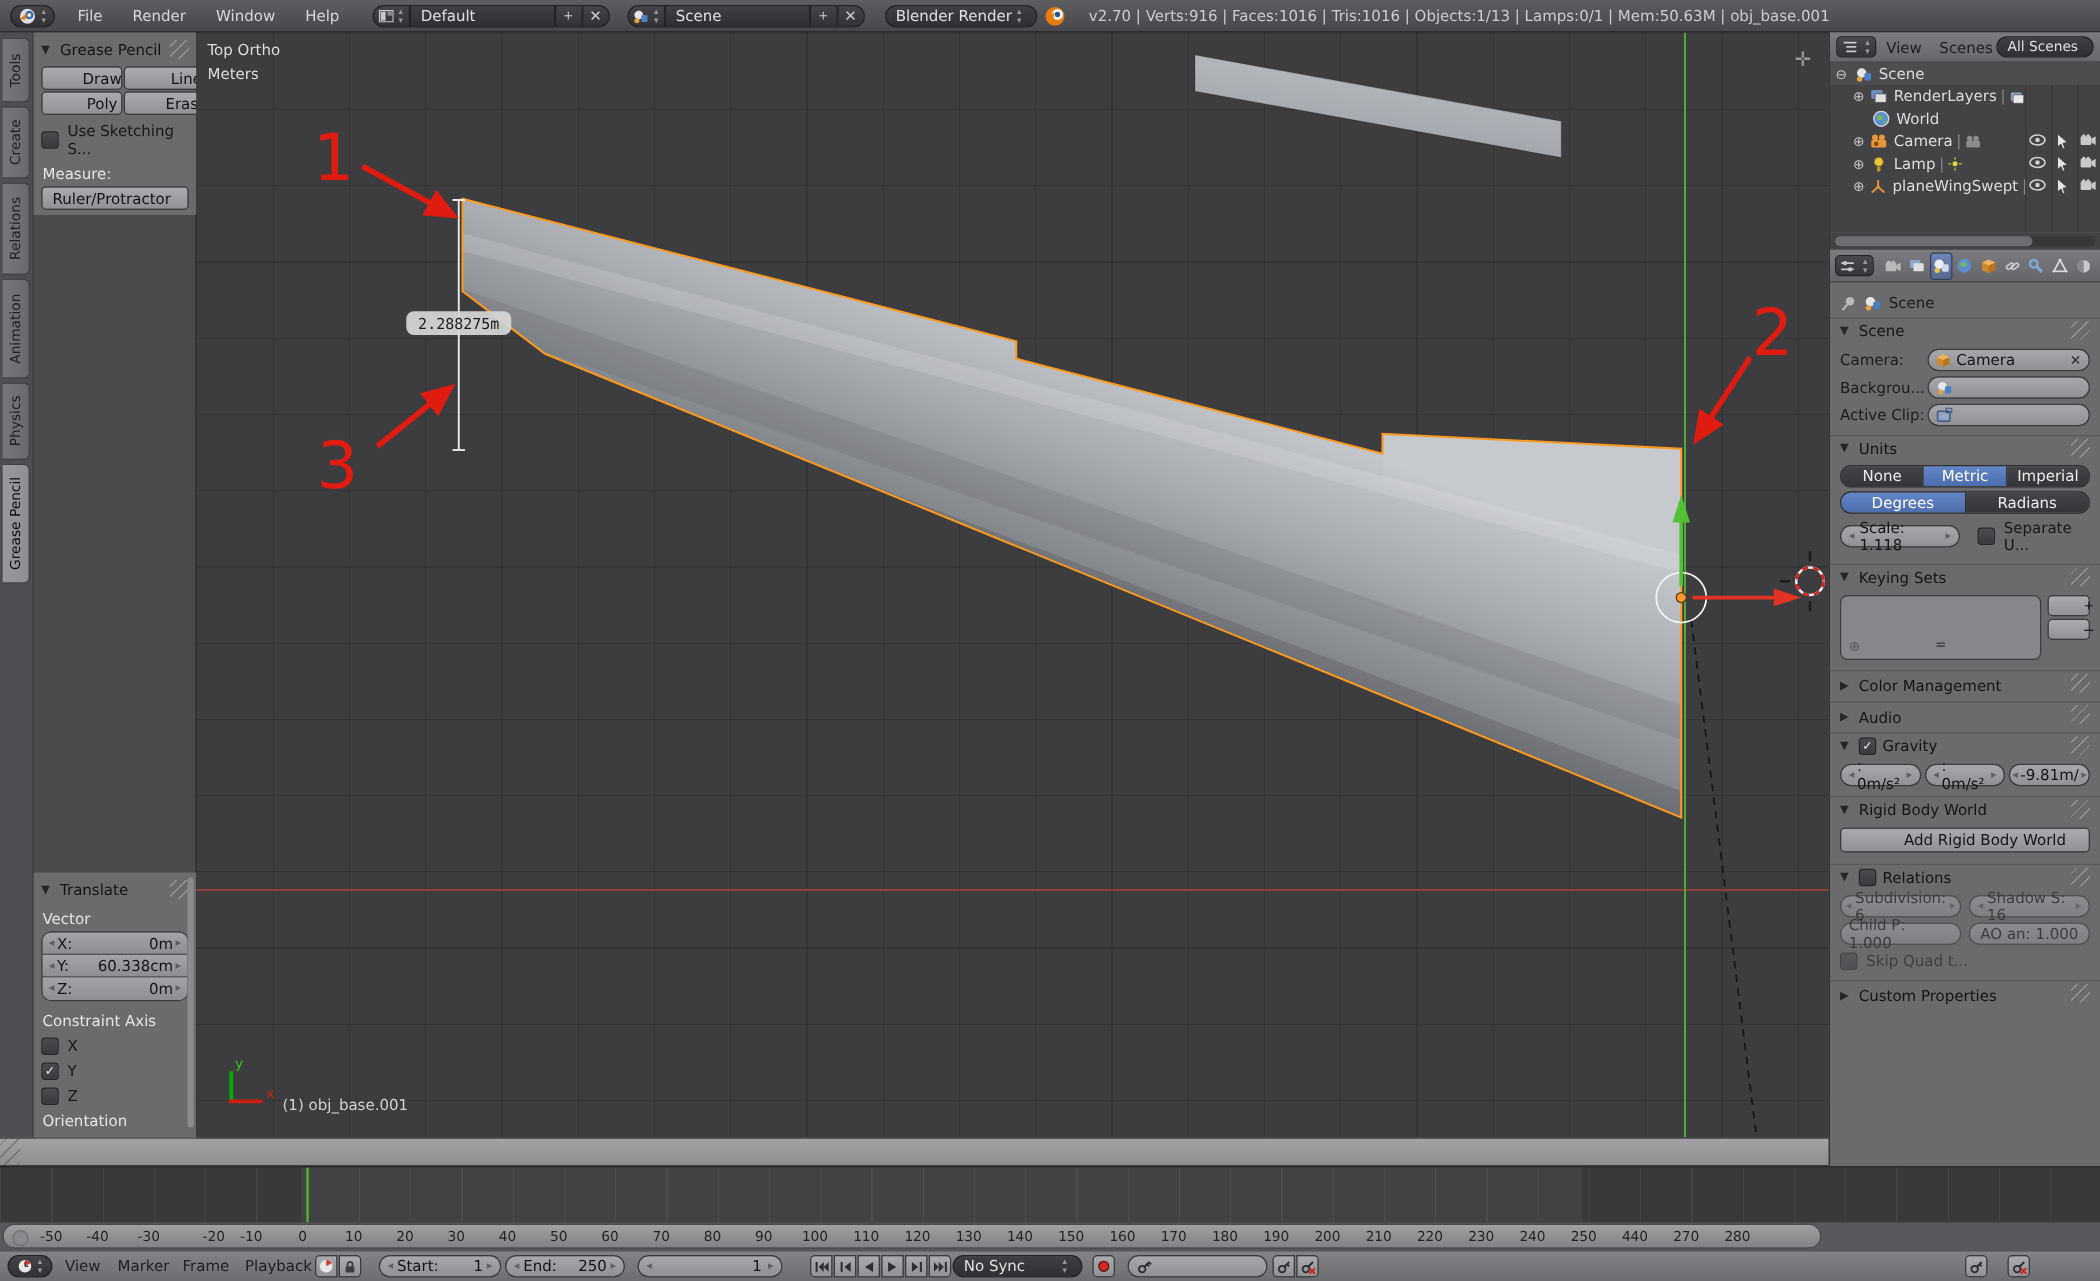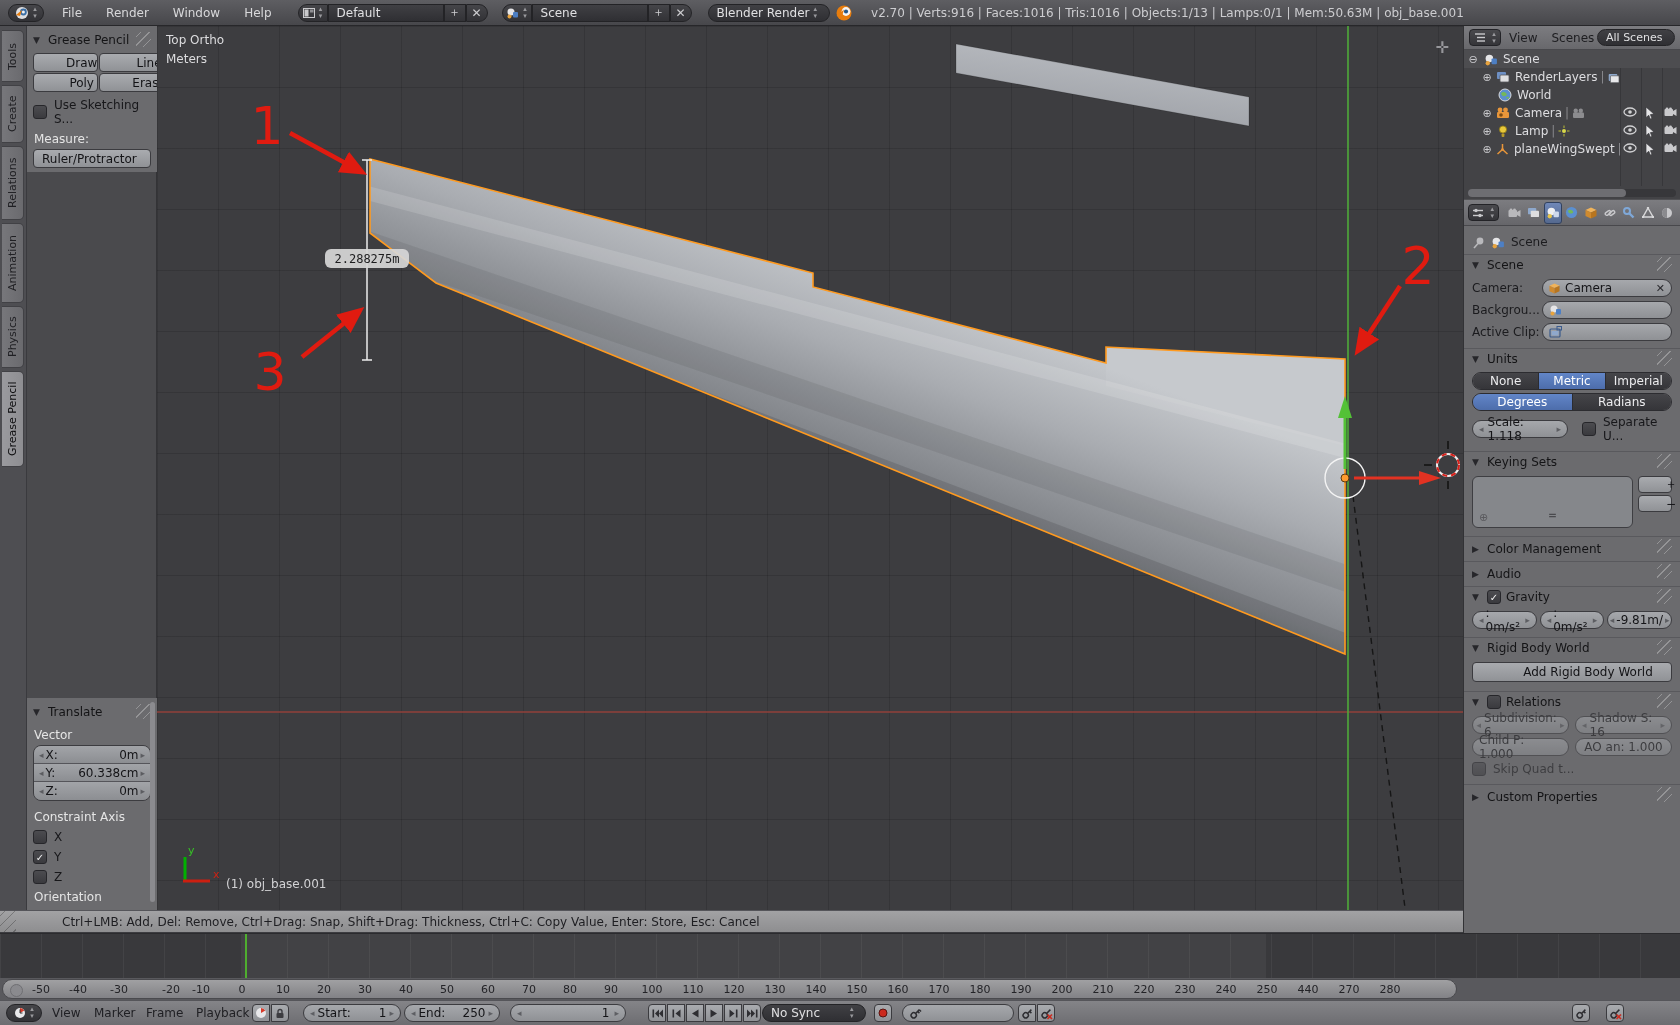--- a/index.html
+++ b/index.html
@@ -377,21 +377,20 @@
 
     <div class="vp-text" style="left:9px; top:7px">Top Ortho</div>
     <div class="vp-text" style="left:9px; top:26px">Meters</div>
     <div id="measure-label">2.288275m</div>
     <div class="vp-text" style="left:69px; top:851px; color:#d2d2d4">(1) obj_base.001</div>
     <div id="vp-plus">✛</div>
   </div>
 
   <div id="statusbar">
     <div class="gripcorner"></div>
-    <span>Ctrl+LMB: Add, Del: Remove, Ctrl+Drag: Snap, Shift+Drag: Thickness, Ctrl+C: Copy Value, Enter: Store,  Esc: Cancel</span>
   </div>
 
   <div id="right">
 
     <div class="ed-header">
       <div class="ed-btn">
         <svg width="12" height="11" viewBox="0 0 12 11">
           <g stroke="#c9c9cc" stroke-width="1.4">
               <line x1="1" y1="2" x2="11" y2="2"></line>
               <line x1="3" y1="5.5" x2="11" y2="5.5"></line>

